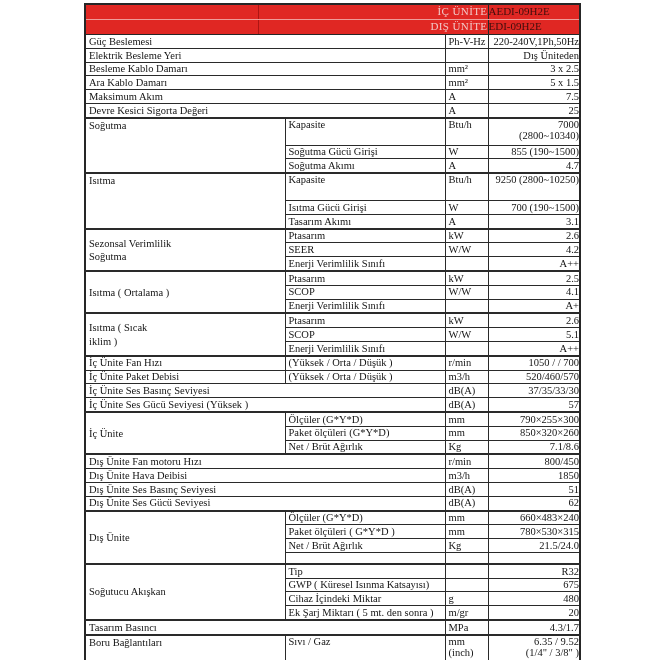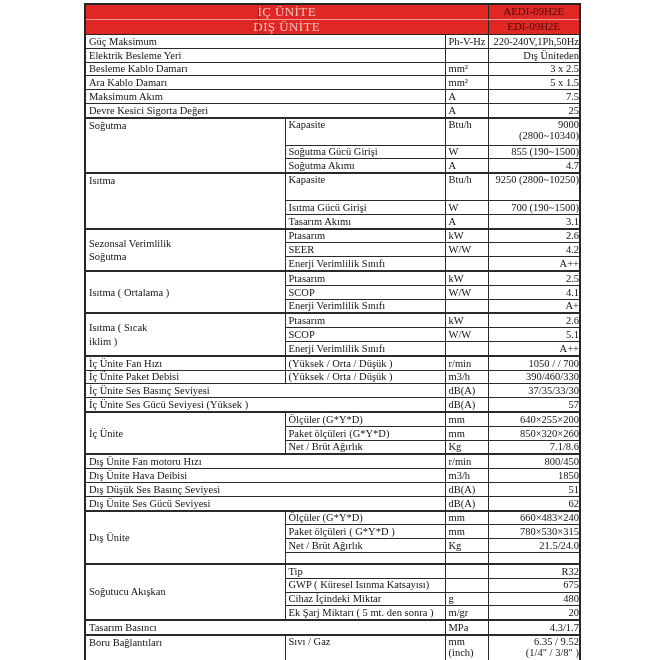--- a/index.html
+++ b/index.html
@@ -38,33 +38,32 @@
   
   tr.hrow td{
     height:14px;
     background:var(--hbg,#e02723);
     border:1px solid #262626;
   }
   tr.hrow1 td{border-bottom:1px solid #ef9b98;}
   tr.hrow2 td{border-top:none;}
   td.hcell{
     color:var(--hlabel,#f0c8c6);
-    text-align:center;
-    font-size:13px;
+    text-align:right;
+    font-size:11px;
     letter-spacing:.4px;
     position:relative;
     padding:0;
   }
   td.hcell::before{
     content:"";position:absolute;left:172px;top:-1px;bottom:-1px;width:1px;
     background:rgba(110,0,0,.45);
   }
   td.hmodel{
     color:var(--hmodel,#3f0e0d);
-    text-align:center;
     font-size:11px;
     padding:0;
   }
 </style>
 </head>
 <body>
 
 <div class="sheet">
   <table class="spec">
     <colgroup>
@@ -76,21 +75,21 @@
     <tbody>
       <tr class="hrow hrow1">
         <td class="hcell" colspan="3">İÇ ÜNİTE</td>
         <td class="hmodel">AEDI-09H2E</td>
       </tr>
       <tr class="hrow hrow2">
         <td class="hcell" colspan="3">DIŞ ÜNİTE</td>
         <td class="hmodel">EDI-09H2E</td>
       </tr>
     <tr>
-          <td class="c-label" colspan="2">Güç Maksimum</td>
+          <td class="c-label" colspan="2">Güç Beslemesi</td>
           <td class="c-unit">Ph-V-Hz</td>
           <td class="c-val">220-240V,1Ph,50Hz</td>
         </tr>
         <tr>
           <td class="c-label" colspan="2">Elektrik Besleme Yeri</td>
           <td class="c-unit"></td>
           <td class="c-val">Dış Üniteden</td>
         </tr>
         <tr>
           <td class="c-label" colspan="2">Besleme Kablo Damarı</td>
@@ -110,21 +109,21 @@
         <tr>
           <td class="c-label" colspan="2">Devre Kesici Sigorta Değeri</td>
           <td class="c-unit">A</td>
           <td class="c-val">25</td>
         </tr>
         <tr class="thick tall">
           <td class="c-group" rowspan="3">Soğutma</td>
           <td class="c-label">Kapasite</td>
           <td class="c-unit">Btu/h</td>
           <td class="c-val">
-            <div>9000</div>
+            <div>7000</div>
             <div>(2800~10340)</div>
           </td>
         </tr>
         <tr>
           <td class="c-label">Soğutma Gücü Girişi</td>
           <td class="c-unit">W</td>
           <td class="c-val">855 (190~1500)</td>
         </tr>
         <tr>
           <td class="c-label">Soğutma Akımı</td>
@@ -204,37 +203,37 @@
         <tr class="thick">
           <td class="c-label">İç Ünite Fan Hızı</td>
           <td class="c-sub">(Yüksek / Orta / Düşük )</td>
           <td class="c-unit">r/min</td>
           <td class="c-val">1050 / / 700</td>
         </tr>
         <tr>
           <td class="c-label">İç Ünite Paket Debisi</td>
           <td class="c-sub">(Yüksek / Orta / Düşük )</td>
           <td class="c-unit">m3/h</td>
-          <td class="c-val">390/460/330</td>
+          <td class="c-val">520/460/570</td>
         </tr>
         <tr>
           <td class="c-label" colspan="2">İç Ünite Ses Basınç Seviyesi</td>
           <td class="c-unit">dB(A)</td>
           <td class="c-val">37/35/33/30</td>
         </tr>
         <tr>
           <td class="c-label" colspan="2">İç Ünite Ses Gücü Seviyesi (Yüksek )</td>
           <td class="c-unit">dB(A)</td>
           <td class="c-val">57</td>
         </tr>
         <tr class="thick">
           <td class="c-group" rowspan="3">İç Ünite</td>
           <td class="c-label">Ölçüler (G*Y*D)</td>
           <td class="c-unit">mm</td>
-          <td class="c-val">640×255×200</td>
+          <td class="c-val">790×255×300</td>
         </tr>
         <tr>
           <td class="c-label">Paket ölçüleri (G*Y*D)</td>
           <td class="c-unit">mm</td>
           <td class="c-val">850×320×260</td>
         </tr>
         <tr>
           <td class="c-label">Net / Brüt Ağırlık</td>
           <td class="c-unit">Kg</td>
           <td class="c-val">7.1/8.6</td>
@@ -243,21 +242,21 @@
           <td class="c-label" colspan="2">Dış Ünite Fan motoru Hızı</td>
           <td class="c-unit">r/min</td>
           <td class="c-val">800/450</td>
         </tr>
         <tr>
           <td class="c-label" colspan="2">Dış Ünite Hava Deibisi</td>
           <td class="c-unit">m3/h</td>
           <td class="c-val">1850</td>
         </tr>
         <tr>
-          <td class="c-label" colspan="2">Dış Düşük Ses Basınç Seviyesi</td>
+          <td class="c-label" colspan="2">Dış Ünite Ses Basınç Seviyesi</td>
           <td class="c-unit">dB(A)</td>
           <td class="c-val">51</td>
         </tr>
         <tr>
           <td class="c-label" colspan="2">Dış Ünite Ses Gücü Seviyesi</td>
           <td class="c-unit">dB(A)</td>
           <td class="c-val">62</td>
         </tr>
         <tr class="thick">
           <td class="c-group" rowspan="4">Dış Ünite</td>

